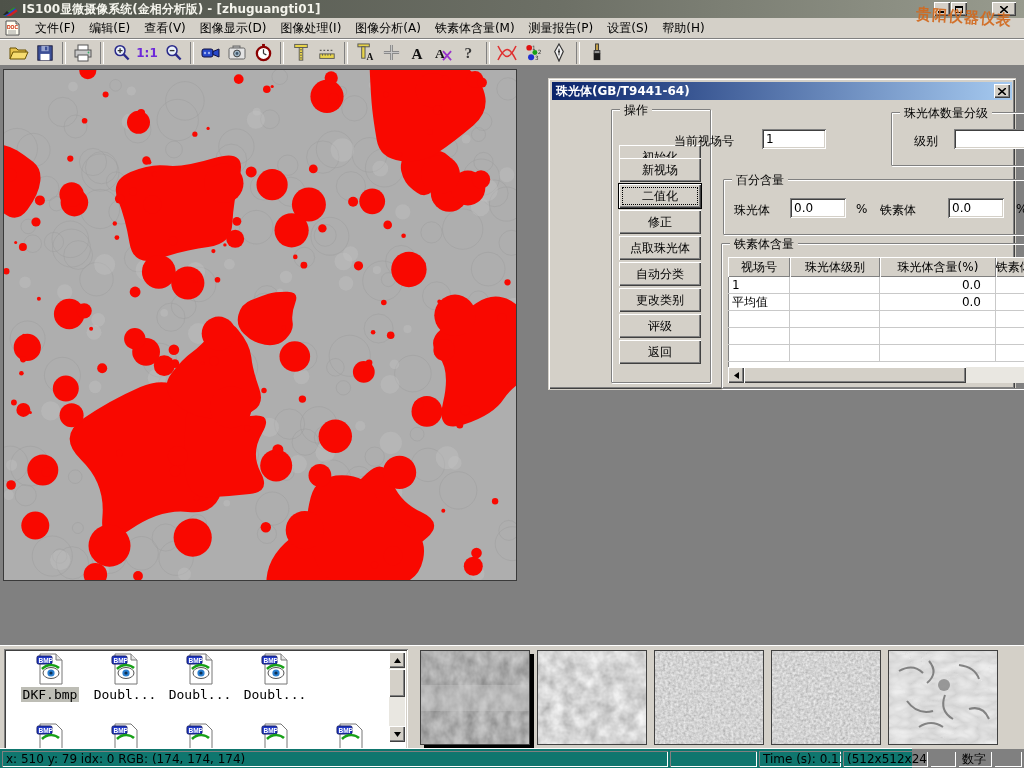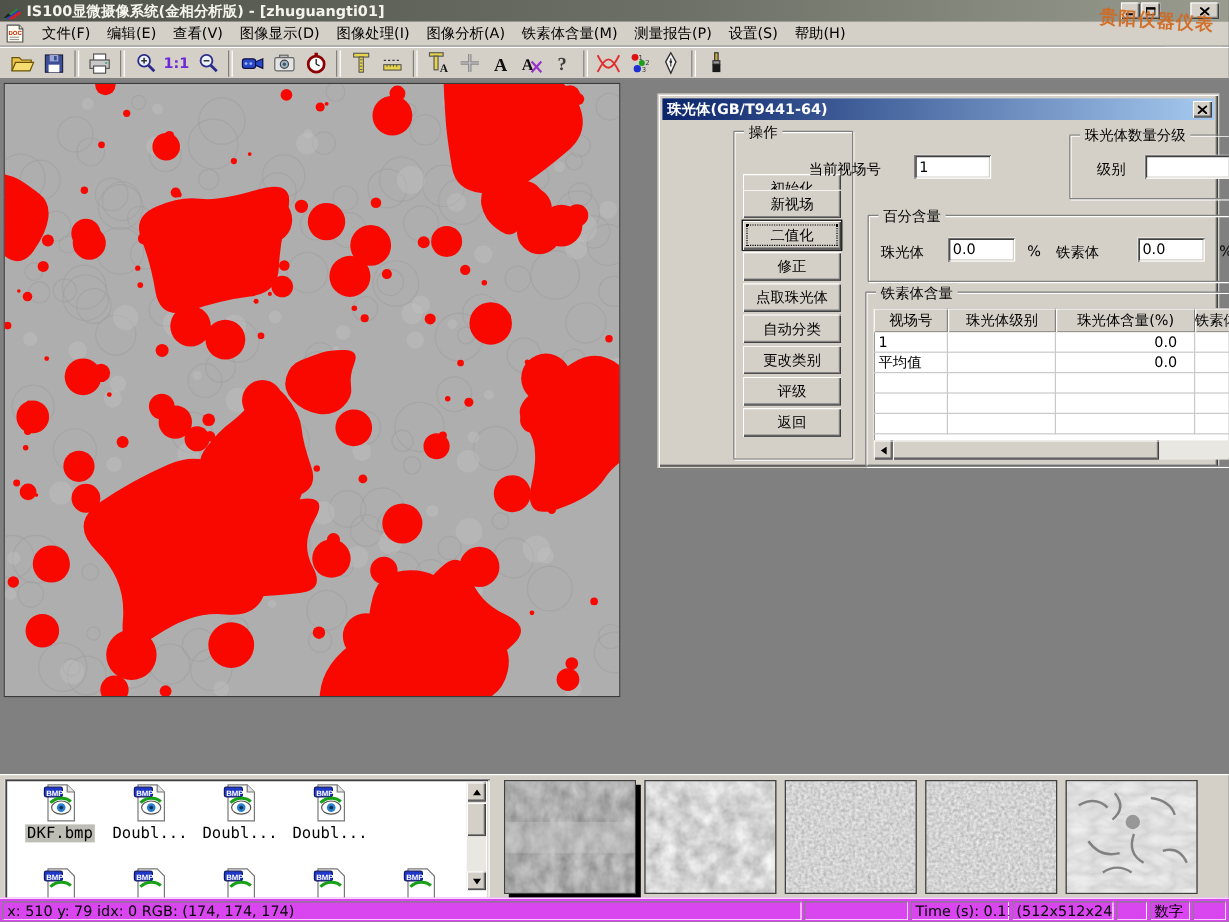--- a/index.html
+++ b/index.html
@@ -77,21 +77,21 @@
   .file-item svg{display:block;margin:0 auto}
   .file-label{font-family:"DejaVu Sans Mono","Liberation Mono",monospace;font-size:13px;color:#000;
     display:inline-block;padding:0 2px;margin-top:2px;white-space:nowrap}
   .file-label.sel{background:#bdbdb5}
   #file-vscroll{position:absolute;right:3px;top:3px;width:16px;height:90px;background:#e9e7e1}
   #file-vscroll .sbtn{position:absolute;left:0}
   .thumb{position:absolute;top:4px;width:108px;height:93px;border:1px solid #404040;background:#9a9a9a;overflow:hidden}
   .thumb.sel{box-shadow:4px 4px 0 #000}
   .thumb svg{display:block}
   
-  #statusbar{position:absolute;left:0;top:748px;width:1024px;height:20px;background:#d946ef;border-top:1px solid #ffffff}
+  #statusbar{position:absolute;left:0;top:748px;width:912px;height:20px;background:#0f766e;border-top:1px solid #ffffff}
   .spanel{position:absolute;top:2px;height:16px;box-shadow:inset 1px 1px 0 #808080, inset -1px -1px 0 #ffffff;
     font-size:12px;color:#000;display:flex;align-items:center;padding:0 4px;box-sizing:border-box;white-space:nowrap;overflow:hidden}
 </style>
 </head>
 <body>
 
 <svg width="0" height="0" style="position:absolute">
   <defs>
     <filter id="t1" x="0" y="0" width="100%" height="100%">
       <feTurbulence type="fractalNoise" baseFrequency="0.09 0.07" numOctaves="3" seed="7"></feTurbulence>

